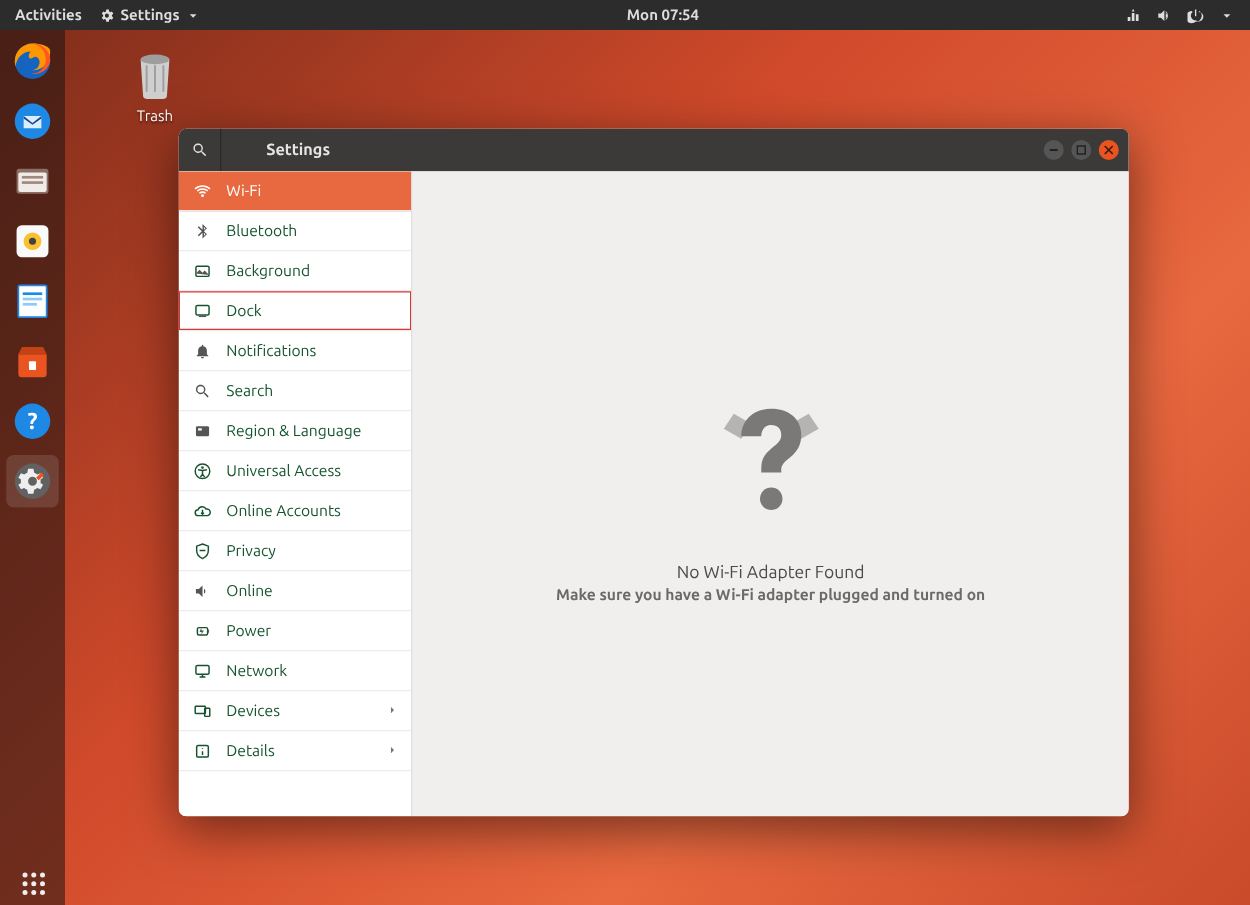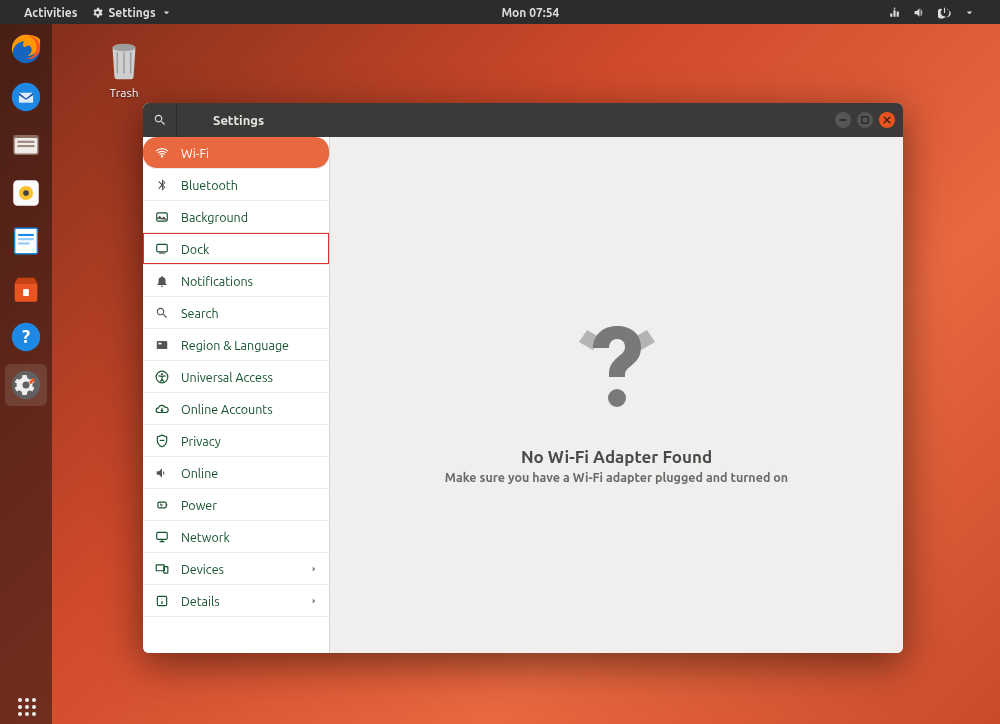--- a/index.html
+++ b/index.html
@@ -12,21 +12,21 @@
 
 
 .topbar {
   height: 24px;
   background: #2c2c2c;
   color: #ddd;
   display: flex;
   align-items: center;
   font-size: 12px;
   font-weight: 600;
-  padding: 0 24px;
+  padding: 0 12px;
 }
 .topbar .left { display: flex; gap: 14px; align-items: center; }
 .topbar .center { flex: 1; text-align: center; }
 .topbar .right { display: flex; gap: 12px; align-items: center; }
 .topbar .app-menu { display: flex; align-items: center; gap: 4px; }
 .topbar svg { width: 13px; height: 13px; fill: #ddd; }
 
 
 .dock {
   position: absolute;
@@ -121,41 +121,41 @@
   display: flex;
   align-items: center;
   padding: 0 12px;
   gap: 12px;
   font-size: 12.5px;
   color: #14532d;
   border-bottom: 1px solid #ececec;
   cursor: pointer;
   position: relative;
 }
-.sidebar-item.selected { background: #e8683f; color: #fff; border-radius: 14px; }
+.sidebar-item.selected { background: #e8683f; color: #fff; }
 .sidebar-item.selected svg { fill:#fff; }
 .sidebar-item svg { width:14px; height:14px; fill:#555; flex-shrink:0; }
 .sidebar-item .chev { position:absolute; right:10px; }
 .sidebar-item .chev svg { width:10px;height:10px; fill:#777; }
 .sidebar-item.highlighted {
   box-shadow: inset 0 0 0 1px #d33;
 }
 
 .content {
   flex: 1;
   background: #f0efee;
   display: flex;
   flex-direction: column;
   align-items: center;
   justify-content: center;
   color: #555;
 }
 .content .big-icon { color:#7a7978; margin-bottom: 18px; }
 .content .big-icon svg { width: 120px; height:120px; fill:#7a7978; }
-.content h2 { font-size: 17px; font-weight:700; color:#4a4a48; margin-bottom:4px; }
+.content h2 { font-size: 14px; font-weight:400; color:#4a4a48; margin-bottom:4px; }
 .content p { font-size: 12.5px; color:#6a6a68;font-weight:bold; }
 </style>
 </head>
 <body>
 
 <div class="topbar">
   <div class="left">
     <span>Activities</span>
     <span class="app-menu">
       <svg viewBox="0 0 24 24">

